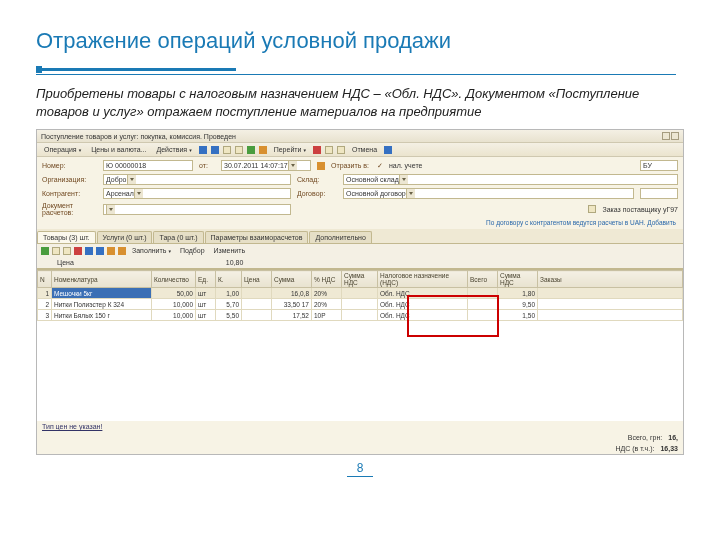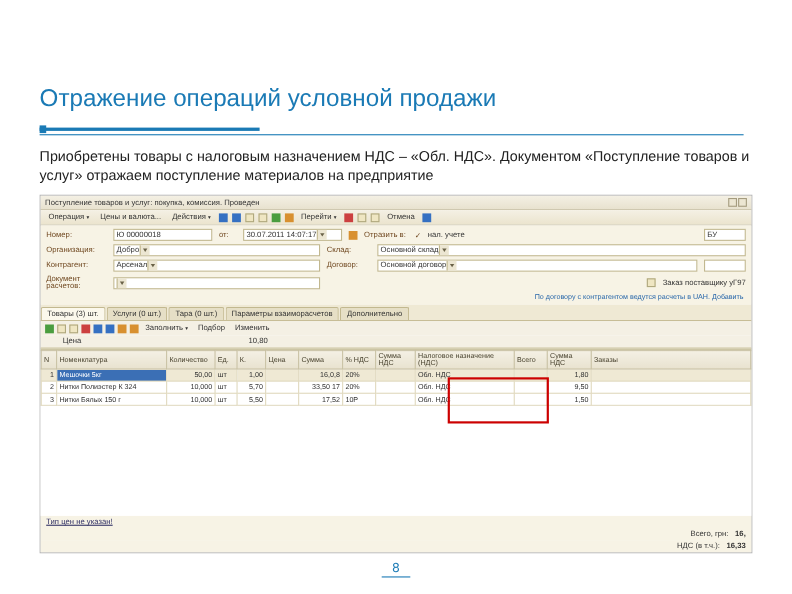--- a/index.html
+++ b/index.html
@@ -1,22 +1,22 @@
 <!DOCTYPE html>
 <html><head>
 <meta charset="utf-8">
 <style>
   * { box-sizing: border-box; margin: 0; padding: 0; }
   body { width: 720px; height: 540px; background: #fff; font-family: Arial, sans-serif; overflow: hidden; position: relative; }
-  .slide { padding: 28px 36px 0 36px; margin-top: 48px; }
+  .slide { padding: 28px 36px 0 36px; }
   .title { color: #1a7ab5; font-size: 22px; font-weight: 400; margin-bottom: 14px; }
   .accent { height: 3px; background: #1a7ab5; width: 200px; margin-bottom: 3px; position: relative; }
   .accent::before { content: ""; position: absolute; left: 0; top: -2px; width: 6px; height: 7px; background: #1a7ab5; }
   .accent-thin { height: 1px; background: #1a7ab5; width: 640px; margin-bottom: 10px; }
-  .desc { font-size: 13px; color: #222; line-height: 1.4; margin-bottom: 8px; }
+  .desc { font-size: 13px; color: #222; line-height: 1.4; margin-bottom: 8px; font-style: italic; }
   .app { border: 1px solid #b8b8b8; background: #fff; font-size: 7px; color: #333; }
   .app-title { background: linear-gradient(#f4f0e4, #e8e2cf); padding: 2px 4px; display: flex; justify-content: space-between; align-items: center; border-bottom: 1px solid #cfc8b0; }
   .wclose { display: flex; gap: 1px; }
   .wbtn { width: 8px; height: 8px; border: 1px solid #a59c7f; background: #ece6d2; }
   .toolbar { background: linear-gradient(#f4f0e4, #ebe4ce); padding: 2px 4px; display: flex; gap: 4px; align-items: center; border-bottom: 1px solid #cfc8b0; }
   .tbtn { padding: 1px 3px; display:flex; align-items:center; gap:2px; }
   .ico { width: 8px; height: 8px; display: inline-block; }
   .ico-green { background: #4a9d3f; }
   .ico-blue { background: #3570c2; }
   .ico-orange { background: #d89030; }

